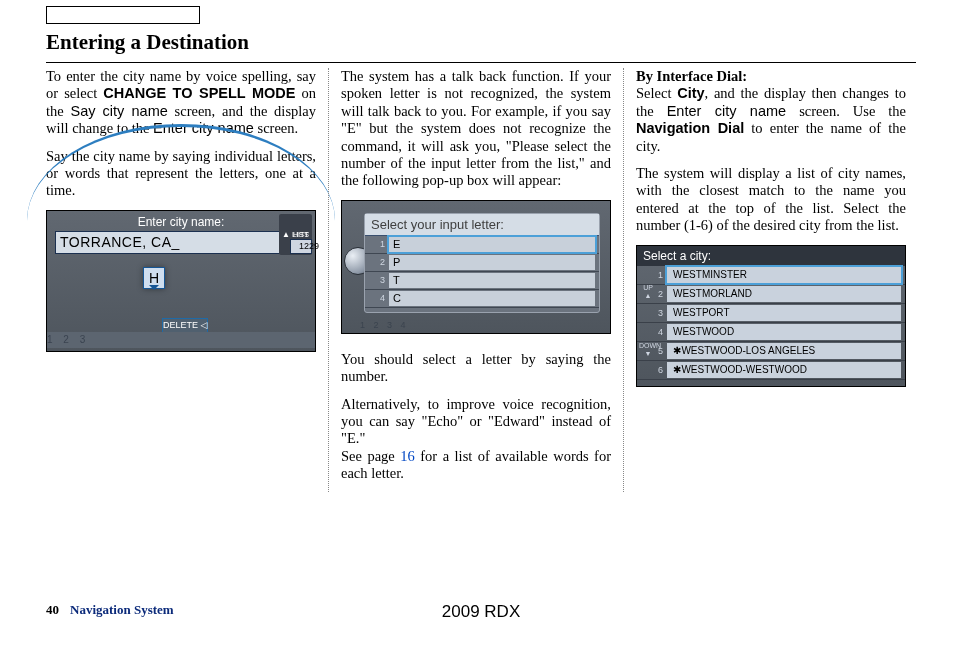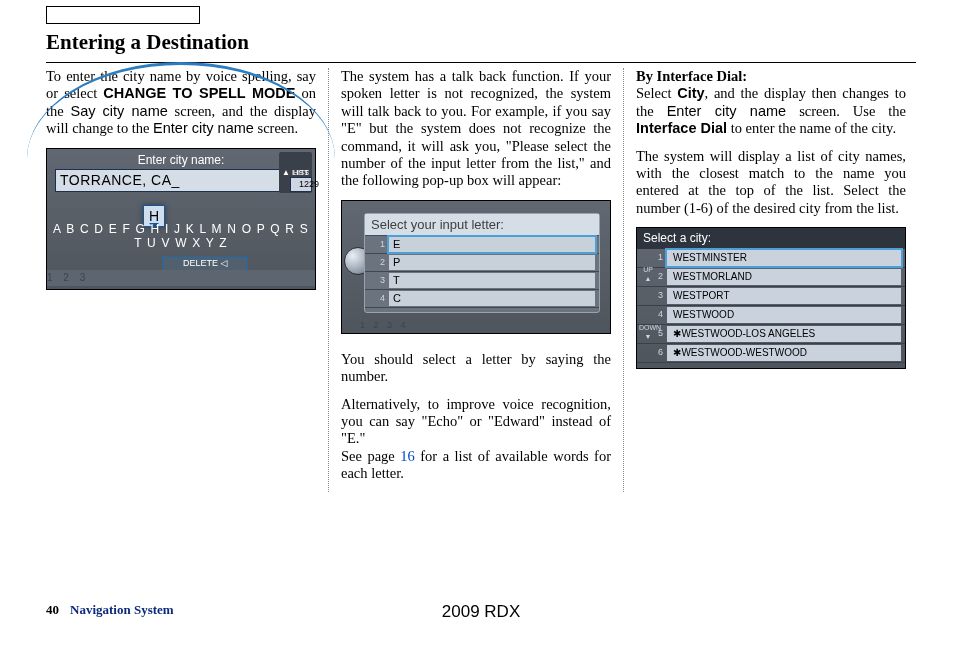--- a/index.html
+++ b/index.html
@@ -144,21 +144,21 @@
     background: #5c6570;
     padding: 2px 0;
     letter-spacing: 4px;
   }
   .ss1-delete {
     position: absolute;
     bottom: 18px;
     left: 115px;
     font-size: 9px;
     border: 1px solid #1f6aa6;
-    padding: 1px 20px;
+    padding: 1px 0;
     background: #50606f;
   }
   .ss1-highlight {
     position: absolute;
     top: 56px;
     left: 96px;
     width: 20px;
     height: 20px;
     background: #cfdeef;
     color: #000;
@@ -317,32 +317,32 @@
 <div class="blank-box"></div>
 <div class="title">Entering a Destination</div>
 <hr class="rule">
 
 <div class="columns">
 
   <div class="col">
     <p>
       <span>To enter the city name by voice spelling, say or select </span><span class="bold sans">CHANGE TO SPELL MODE</span><span> on the </span><span class="sans">Say city name</span><span> screen, and the display will change to the </span><span class="sans">Enter city name</span><span> screen.</span>
     </p>
+    <p>Say the city name by saying individual letters, or words that represent the letters, one at a time.</p>
 
     <div class="screenshot ss1">
       <div class="ss1-header">Enter city name:</div>
       <div class="ss1-list">▲ LIST</div>
       <div class="ss1-input">TORRANCE, CA_</div>
       <div class="ss1-hits">
         <div>HITS</div>
         <div class="ss1-hits-val">1229</div>
       </div>
       <div class="ss1-highlight">H</div>
       <div class="ss1-arc"></div>
-      <div class="ss1-letters">A B C D E F G H I J K L M N O P Q R S T U V W X Y Z</div>
       <div class="ss1-delete">DELETE ◁</div>
       <div class="ss1-numbers">1 2 3</div>
     </div>
   </div>
 
   <div class="col">
     <p>The system has a talk back function. If your spoken letter is not recognized, the system will talk back to you. For example, if you say "E" but the system does not recognize the command, it will ask you, "Please select the number of the input letter from the list," and the following pop-up box will appear:</p>
 
     <div class="screenshot ss2">
       <div class="dial-knob"></div>
@@ -371,21 +371,21 @@
     <p>You should select a letter by saying the number.</p>
     <p>
       <span>Alternatively, to improve voice recognition, you can say "Echo" or "Edward" instead of "E."</span><br>
       <span>See page </span><span class="link">16</span><span> for a list of available words for each letter.</span>
     </p>
   </div>
 
   <div class="col">
     <p>
       <span class="bold">By Interface Dial:</span><br>
-      <span>Select </span><span class="bold sans">City</span><span>, and the display then changes to the </span><span class="sans">Enter city name</span><span> screen. Use the </span><span class="bold sans">Interface Dial</span><span> to enter the name of the city.</span>
+      <span>Select </span><span class="bold sans">City</span><span>, and the display then changes to the </span><span class="sans">Enter city name</span><span> screen. Use the </span><span class="bold sans">Navigation Dial</span><span> to enter the name of the city.</span>
     </p>
     <p>The system will display a list of city names, with the closest match to the name you entered at the top of the list. Select the number (1-6) of the desired city from the list.</p>
 
     <div class="screenshot ss3">
       <div class="ss3-header">Select a city:</div>
       <div class="ss3-updown" style="top:38px">UP ▲</div>
       <div class="ss3-updown" style="top:96px">DOWN ▼</div>
       <div class="ss3-row selected">
         <div class="ss3-num">1</div>
         <div class="ss3-val">WESTMINSTER</div>

